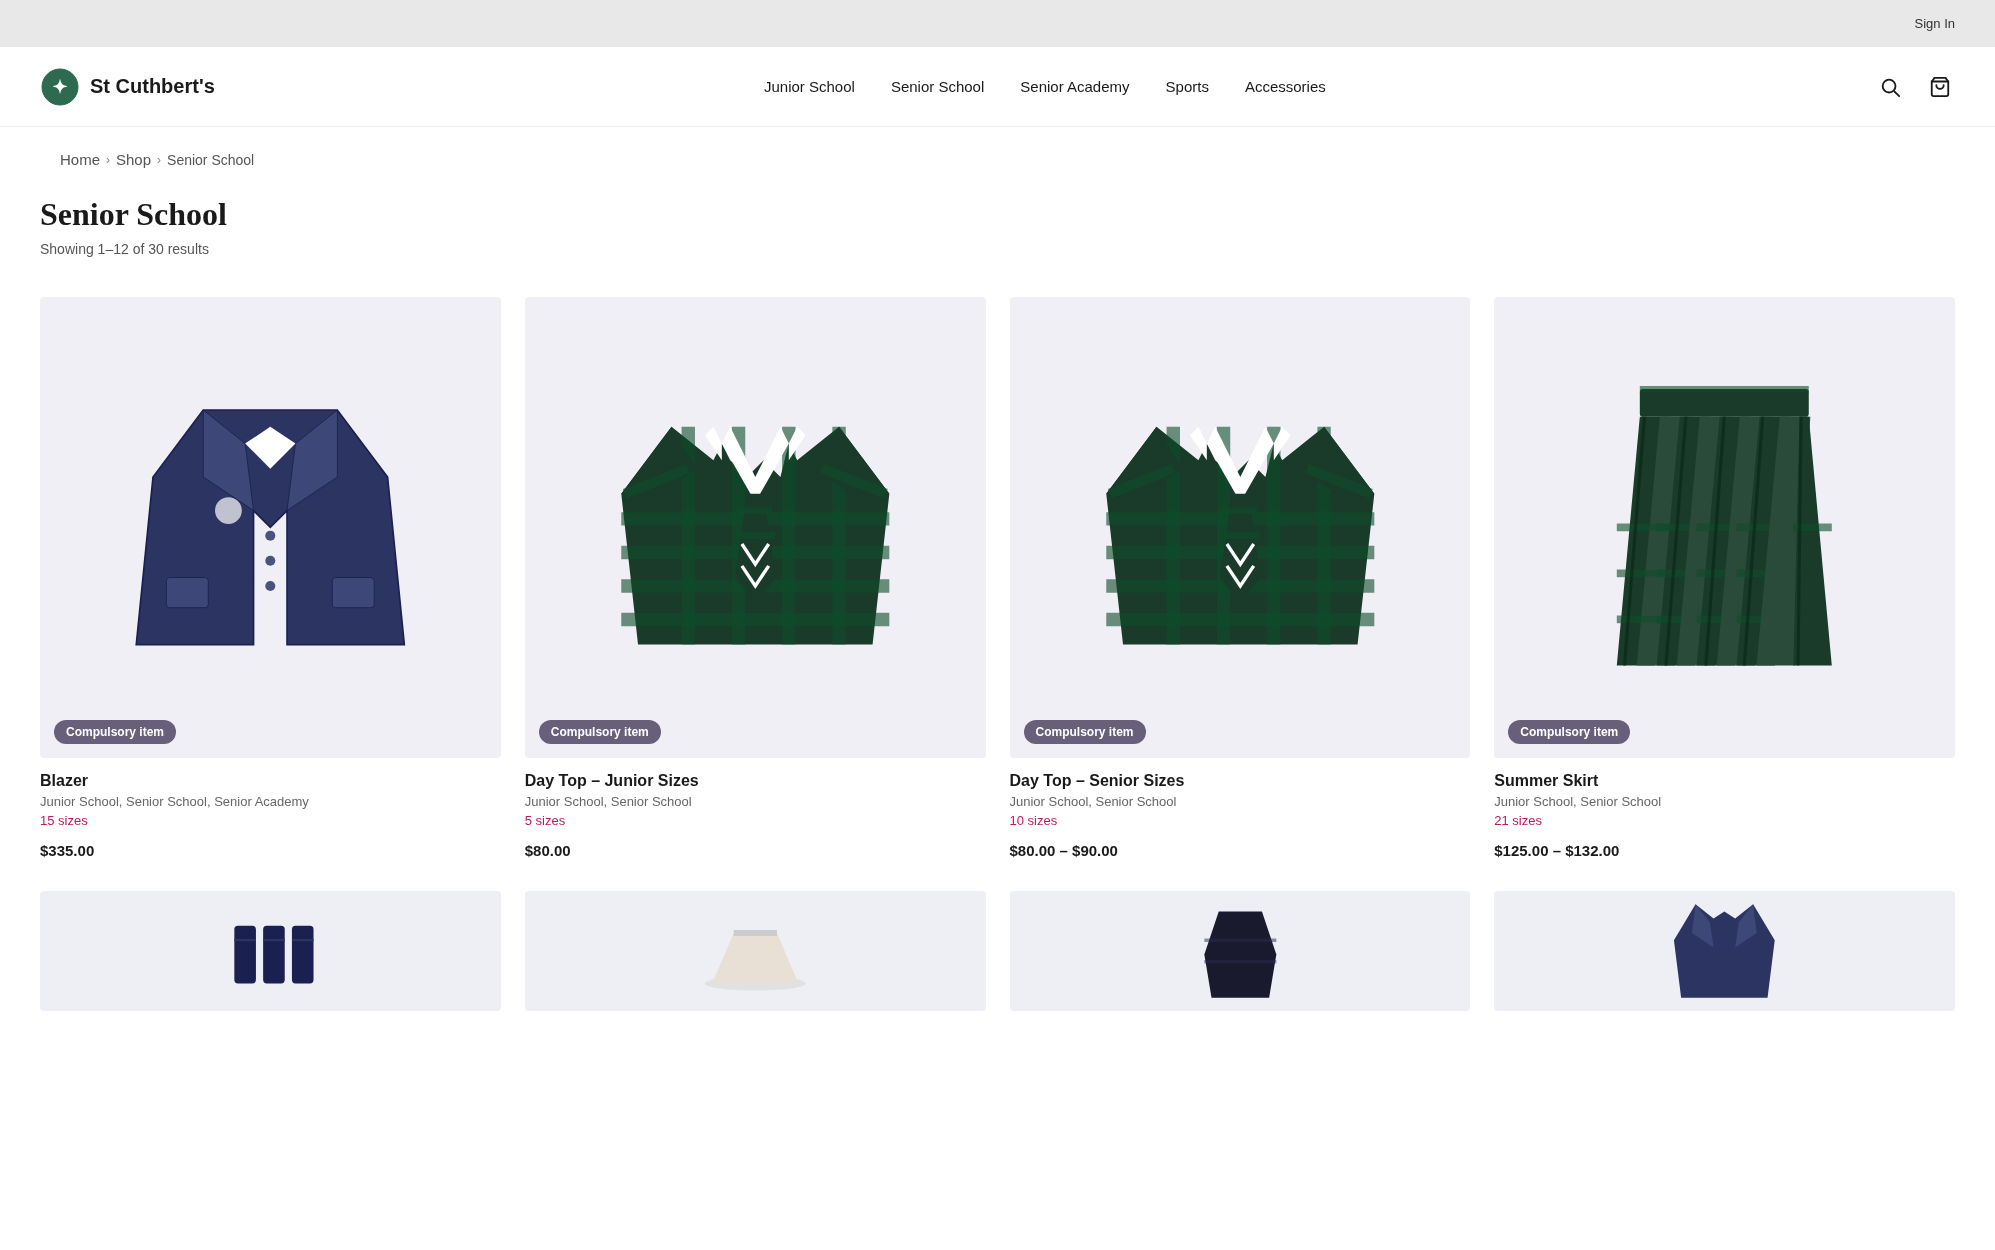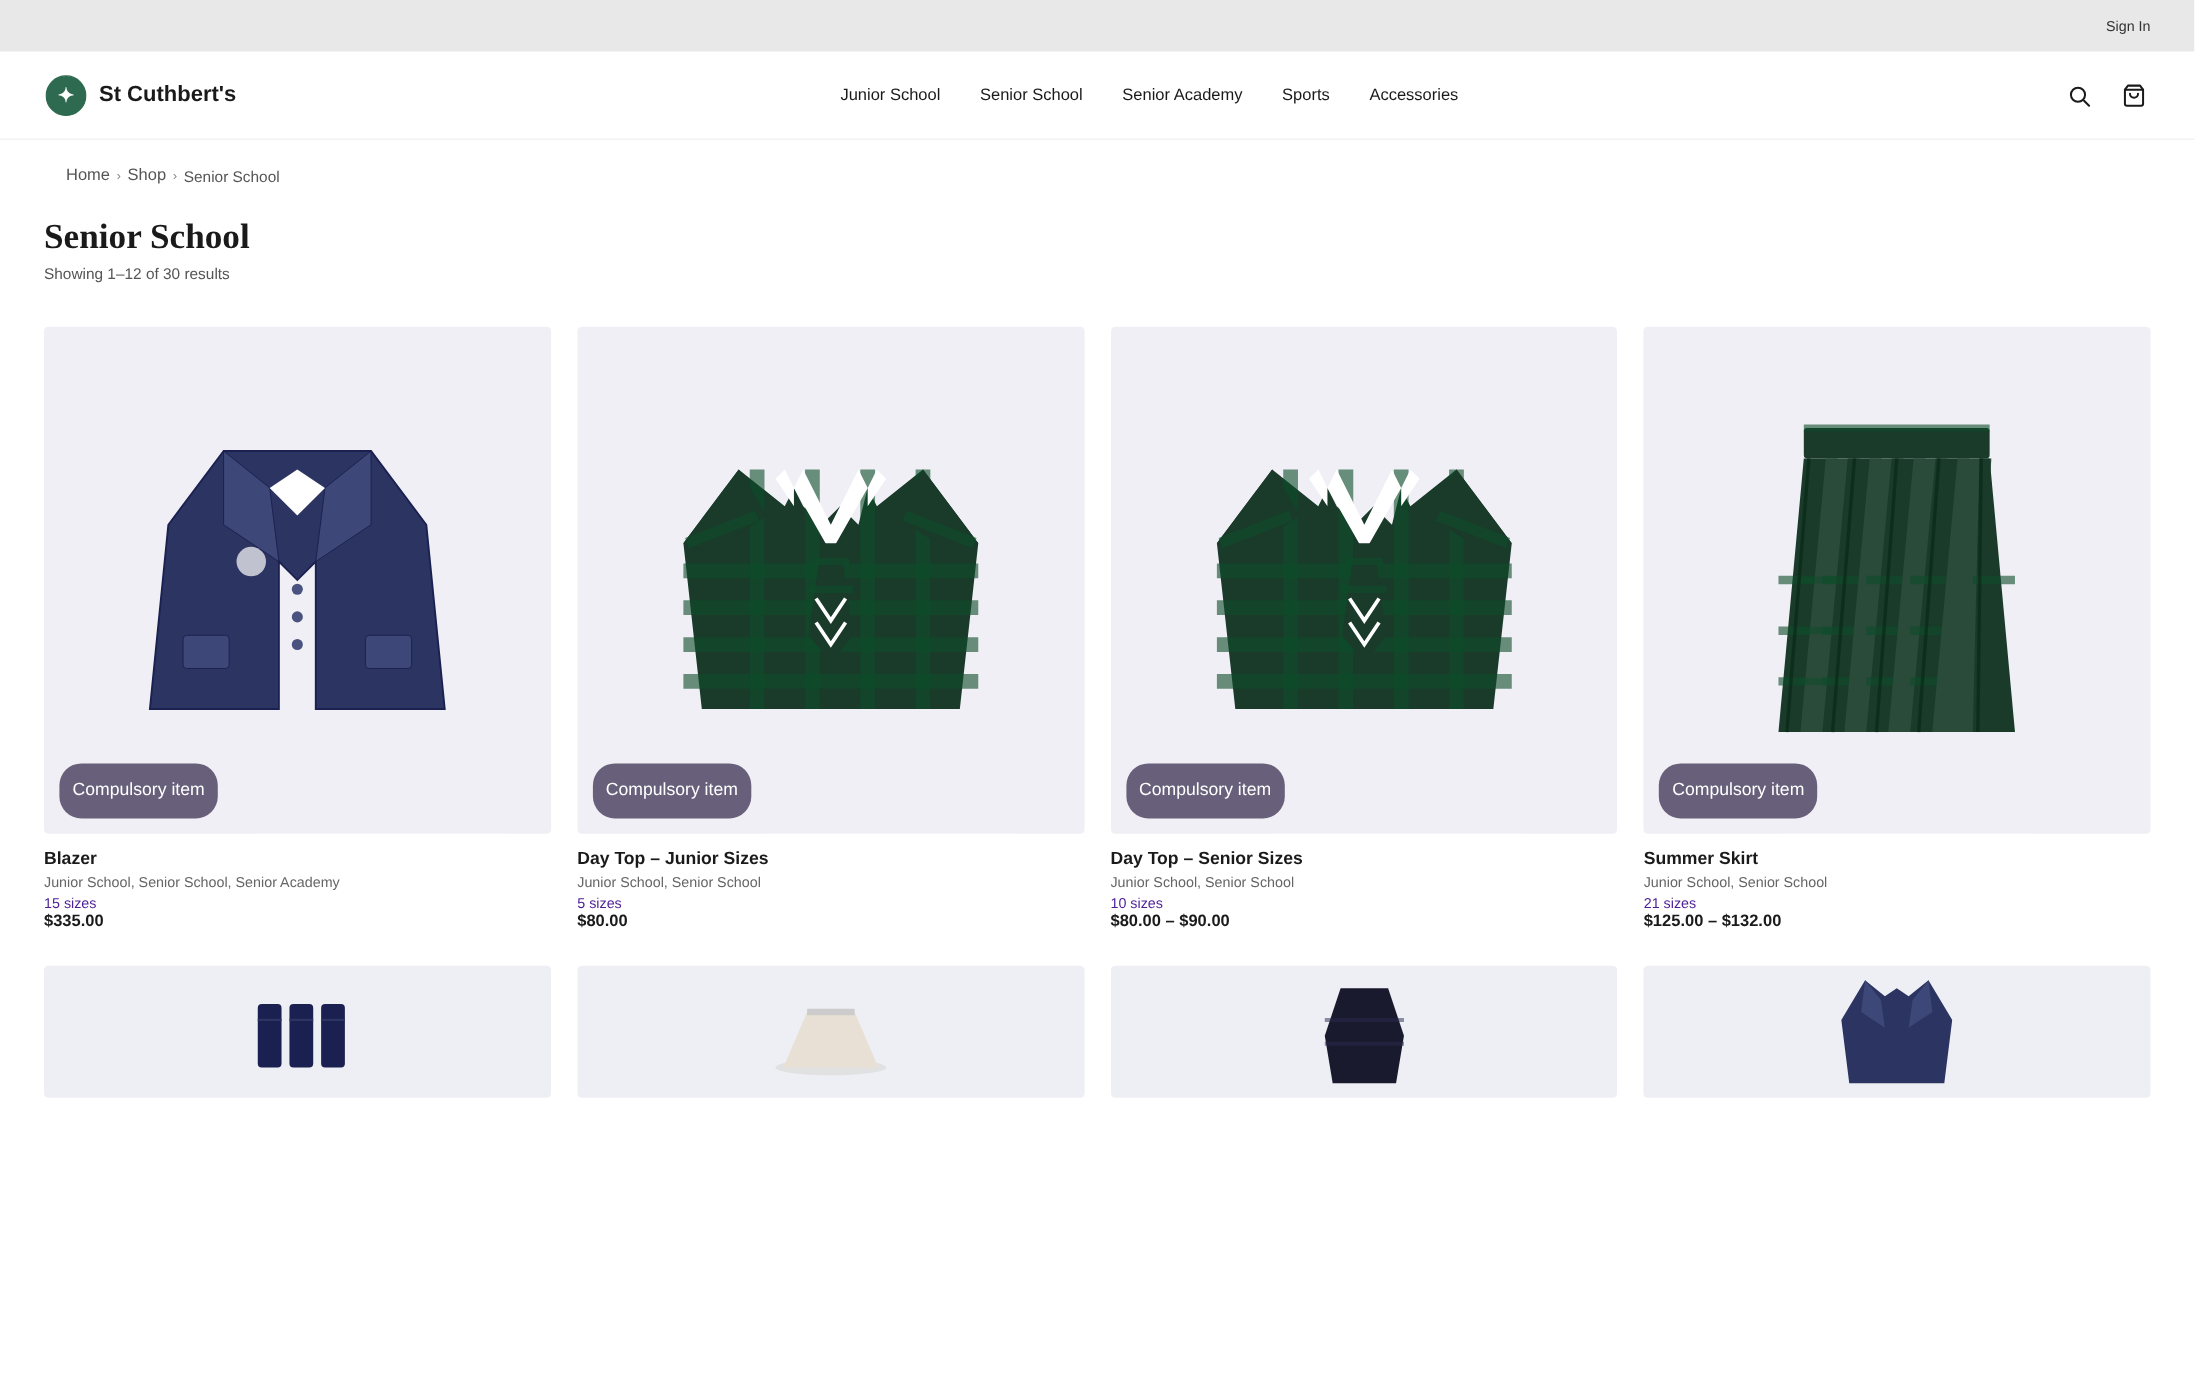--- a/index.html
+++ b/index.html
@@ -113,41 +113,41 @@
       align-items: center;
       justify-content: center;
       margin-bottom: 14px;
     }
     .product-badge {
       position: absolute;
       bottom: 14px;
       left: 14px;
       background: rgba(80, 70, 100, 0.85);
       color: #fff;
-      font-size: 16px;
-      padding: 16px 12px;
+      font-size: 12px;
+      padding: 5px 12px;
       border-radius: 20px;
-      font-weight: 400;
+      font-weight: 700;
     }
 
     .product-name {
       font-size: 16px;
       font-weight: 600;
       color: #1a1a1a;
       margin-bottom: 4px;
     }
     .product-categories {
       font-size: 13px;
       color: #666;
       margin-bottom: 4px;
     }
     .product-sizes {
       font-size: 13px;
-      color: #4c1d95;
-      margin-bottom: 1px;
+      color: #be185d;
+      margin-bottom: 14px;
     }
     .product-price {
       font-size: 15px;
       font-weight: 600;
       color: #1a1a1a;
     }
 
     
     .product-grid-bottom {
       display: grid;

